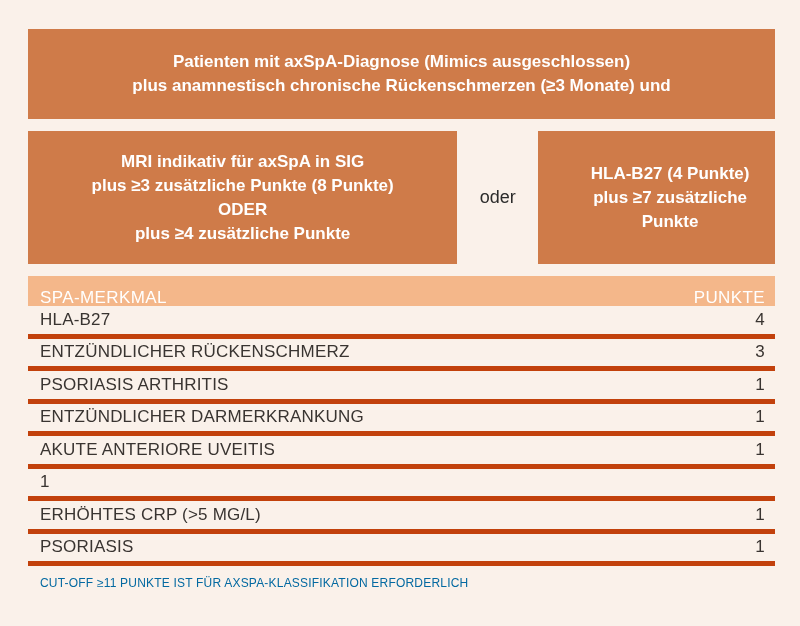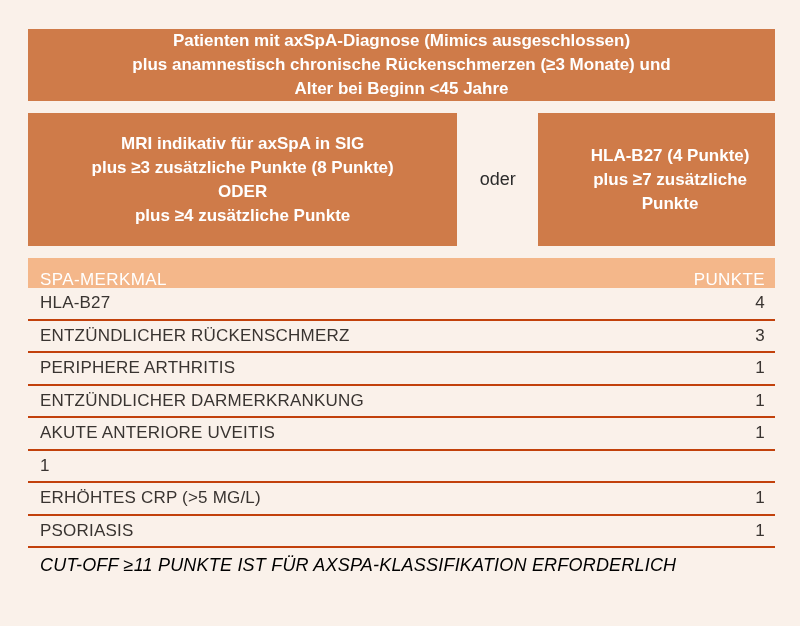--- a/index.html
+++ b/index.html
@@ -19,21 +19,21 @@
     background: #cf7b49;
     color: #ffffff;
     font-weight: 700;
     font-size: 17px;
     line-height: 24px;
     text-align: center;
     display: flex;
     flex-direction: column;
     justify-content: center;
   }
-  .top-box { width: 747px; height: 72px; }
+  .top-box { width: 747px; height: 90px; }
   .criteria-row {
     margin-top: 12px;
     display: flex;
     width: 747px;
     height: 133px;
   }
   .left-box  { width: 440px; height: 133px; }
   .connector {
     width: 83px; height: 133px;
     display: flex; align-items: center; justify-content: center;
@@ -57,44 +57,42 @@
   }
   .table-row {
     height: 32.5px;
     display: flex;
     align-items: center;
     justify-content: space-between;
     padding: 0 10px 0 12px;
     font-size: 17px;
     letter-spacing: 0.2px;
     color: #393431;
-    border-bottom: 2px solid #c2410c;
+    border-bottom: 5px solid #c2410c;
   }
   .table-row:last-of-type { border-bottom: none; }
   .row-points { text-align: right; }
   .table-footnote {
     height: 34px;
     display: flex;
     align-items: center;
     padding-left: 12px;
-    font-size: 18px;
-    font-style: italic;
+    font-size: 12px;
     letter-spacing: 0.2px;
-    color: #000000;
+    color: #0369a1;
   }
 </style>
 </head>
 <body>
 
 <div class="canvas">
 
   <div class="orange-box top-box">
     <div>Patienten mit axSpA-Diagnose (Mimics ausgeschlossen)</div>
     <div>plus anamnestisch chronische Rückenschmerzen (≥3 Monate) und</div>
-    <div>Alter bei Beginn &lt;45 Jahre</div>
   </div>
 
   <div class="criteria-row">
     <div class="orange-box left-box">
       <div>MRI indikativ für axSpA in SIG</div>
       <div>plus ≥3 zusätzliche Punkte (8 Punkte)</div>
       <div>ODER</div>
       <div>plus ≥4 zusätzliche Punkte</div>
     </div>
     <div class="connector">oder</div>
@@ -113,21 +111,21 @@
 
     <div class="table-row">
       <span class="row-feature">HLA-B27</span>
       <span class="row-points">4</span>
     </div>
     <div class="table-row">
       <span class="row-feature">ENTZÜNDLICHER RÜCKENSCHMERZ</span>
       <span class="row-points">3</span>
     </div>
     <div class="table-row">
-      <span class="row-feature">PERIPHERE ARTHRITIS</span>
+      <span class="row-feature">PSORIASIS ARTHRITIS</span>
       <span class="row-points">1</span>
     </div>
     <div class="table-row">
       <span class="row-feature">ENTZÜNDLICHER DARMERKRANKUNG</span>
       <span class="row-points">1</span>
     </div>
     <div class="table-row">
       <span class="row-feature">AKUTE ANTERIORE UVEITIS</span>
       <span class="row-points">1</span>
     </div>

